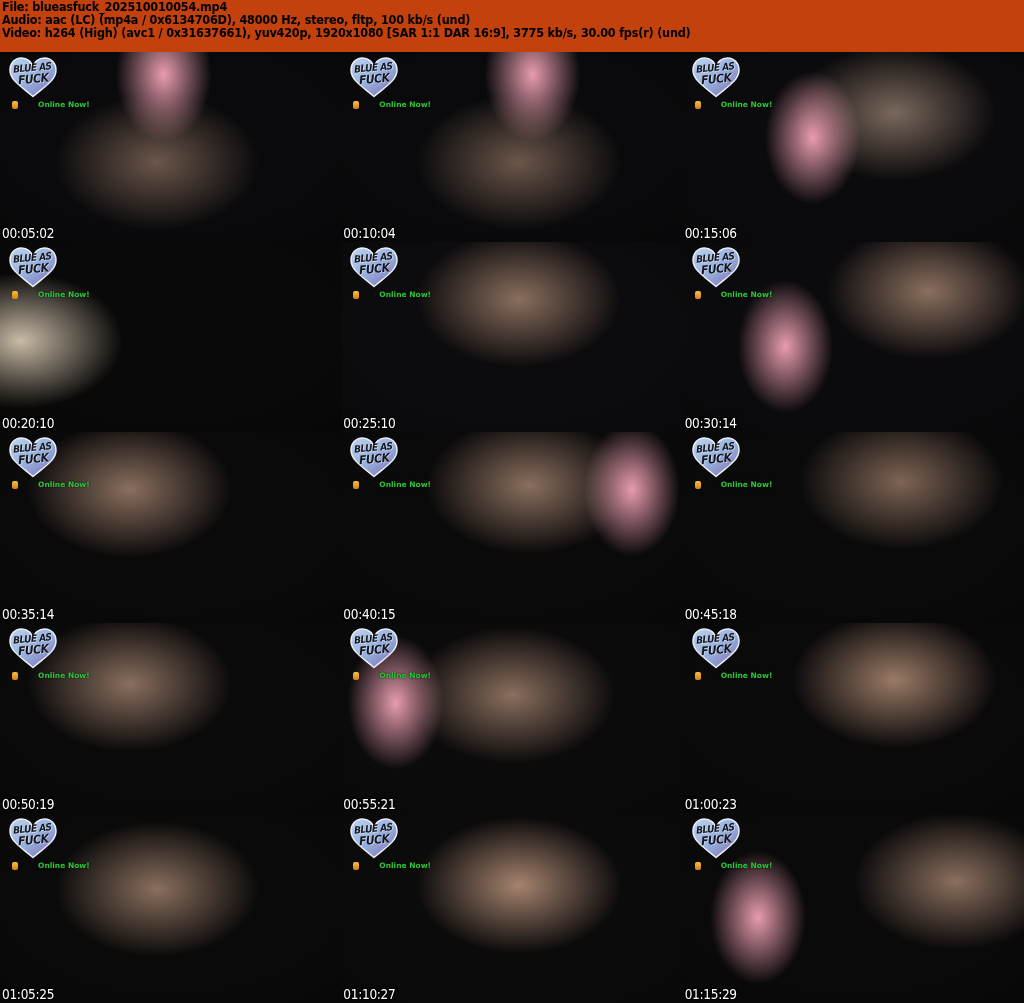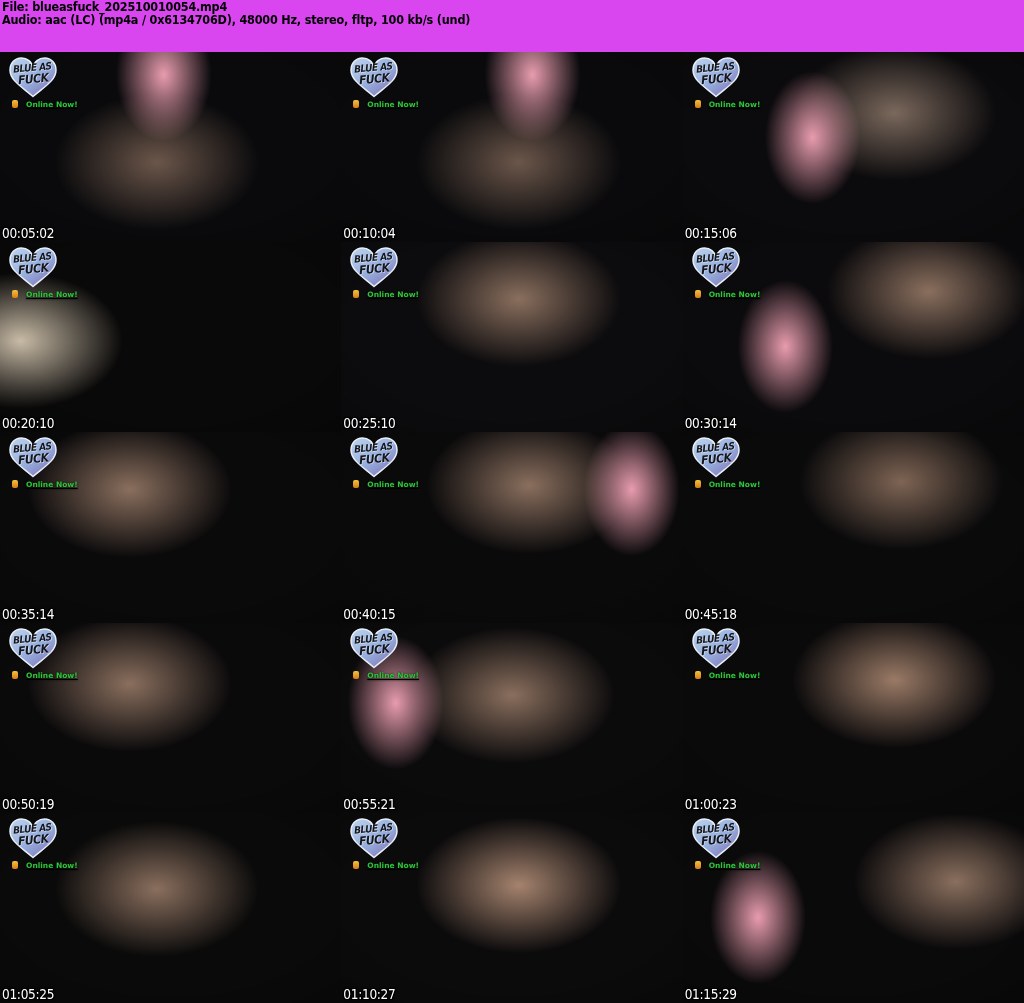--- a/index.html
+++ b/index.html
@@ -3,21 +3,21 @@
 <meta charset="utf-8">
 <style>
   html, body { margin: 0; padding: 0; background: #ffffff; }
   body {
     width: 1024px; height: 1003px; overflow: hidden;
     font-family: "DejaVu Sans", "Liberation Sans", sans-serif;
   }
 
   
   .header {
-    background: #d946ef; color: #000000;
+    background: #c2410c; color: #000000;
     padding: 1px 0 0 2px; height: 51px;
   }
   .hline {
     font-size: 12.5px; font-weight: bold; line-height: 12.9px;
     font-stretch: condensed; letter-spacing: -0.2px; white-space: nowrap;
   }
 
   
   .grid {
     width: 1024px; height: 951px;
@@ -38,21 +38,21 @@
   .wm-l1, .wm-l2 {
     position: absolute; color: #15161b; font-weight: bold; font-style: italic;
     font-stretch: condensed; letter-spacing: -0.5px; white-space: nowrap;
     text-shadow: 0.6px 0.6px 0 rgba(235,242,250,0.75);
     transform: rotate(-5deg);
   }
   .wm-l1 { top: 7px;  left: 8px;  font-size: 10px; }
   .wm-l2 { top: 17px; left: 13px; font-size: 12px; }
   .wm-status {
     position: absolute; top: 45px; left: 7px;
-    display: flex; align-items: flex-start; gap: 8px; text-decoration: underline;
+    display: flex; align-items: flex-end; gap: 20px;
   }
   .status-icon {
     width: 6px; height: 8px; border-radius: 2px;
     background: linear-gradient(#f2c33c, #d97c17);
   }
   .wm-status-text {
     font-size: 7.5px; font-weight: bold; color: #2fc33b;
     text-shadow: 0 0 2px #051105; white-space: nowrap;
   }
 
@@ -68,20 +68,21 @@
   }
 </style>
 </head>
 <body>
 
 <div class="sheet">
 
   <div class="header">
     <div class="hline">File: blueasfuck_202510010054.mp4</div>
     <div class="hline">Audio: aac (LC) (mp4a / 0x6134706D), 48000 Hz, stereo, fltp, 100 kb/s (und)</div>
+    <div class="hline">Video: h264 (High) (avc1 / 0x31637661), yuv420p, 1920x1080 [SAR 1:1 DAR 16:9], 3775 kb/s, 30.00 fps(r) (und)</div>
   </div>
 
   <div class="grid" id="grid">
   <figure class="thumb">
     <div class="scene" style="background-image: radial-gradient(130% 130% at 50% 45%, rgba(0, 0, 0, 0) 35%, rgba(0, 0, 0, 0.6) 96%), radial-gradient(20% 50% at 48% 12%, rgb(232, 156, 174) 0%, rgba(0, 0, 0, 0) 70%), radial-gradient(46% 55% at 46% 58%, rgb(107, 86, 74) 0%, rgba(0, 0, 0, 0) 65%); background-color: rgb(10, 10, 12);"></div>
 
     <div class="watermark">
       <svg class="heart-svg" viewBox="0 0 100 88">
         <defs>
           <linearGradient id="hg" x1="0" y1="0" x2="0.9" y2="1">

